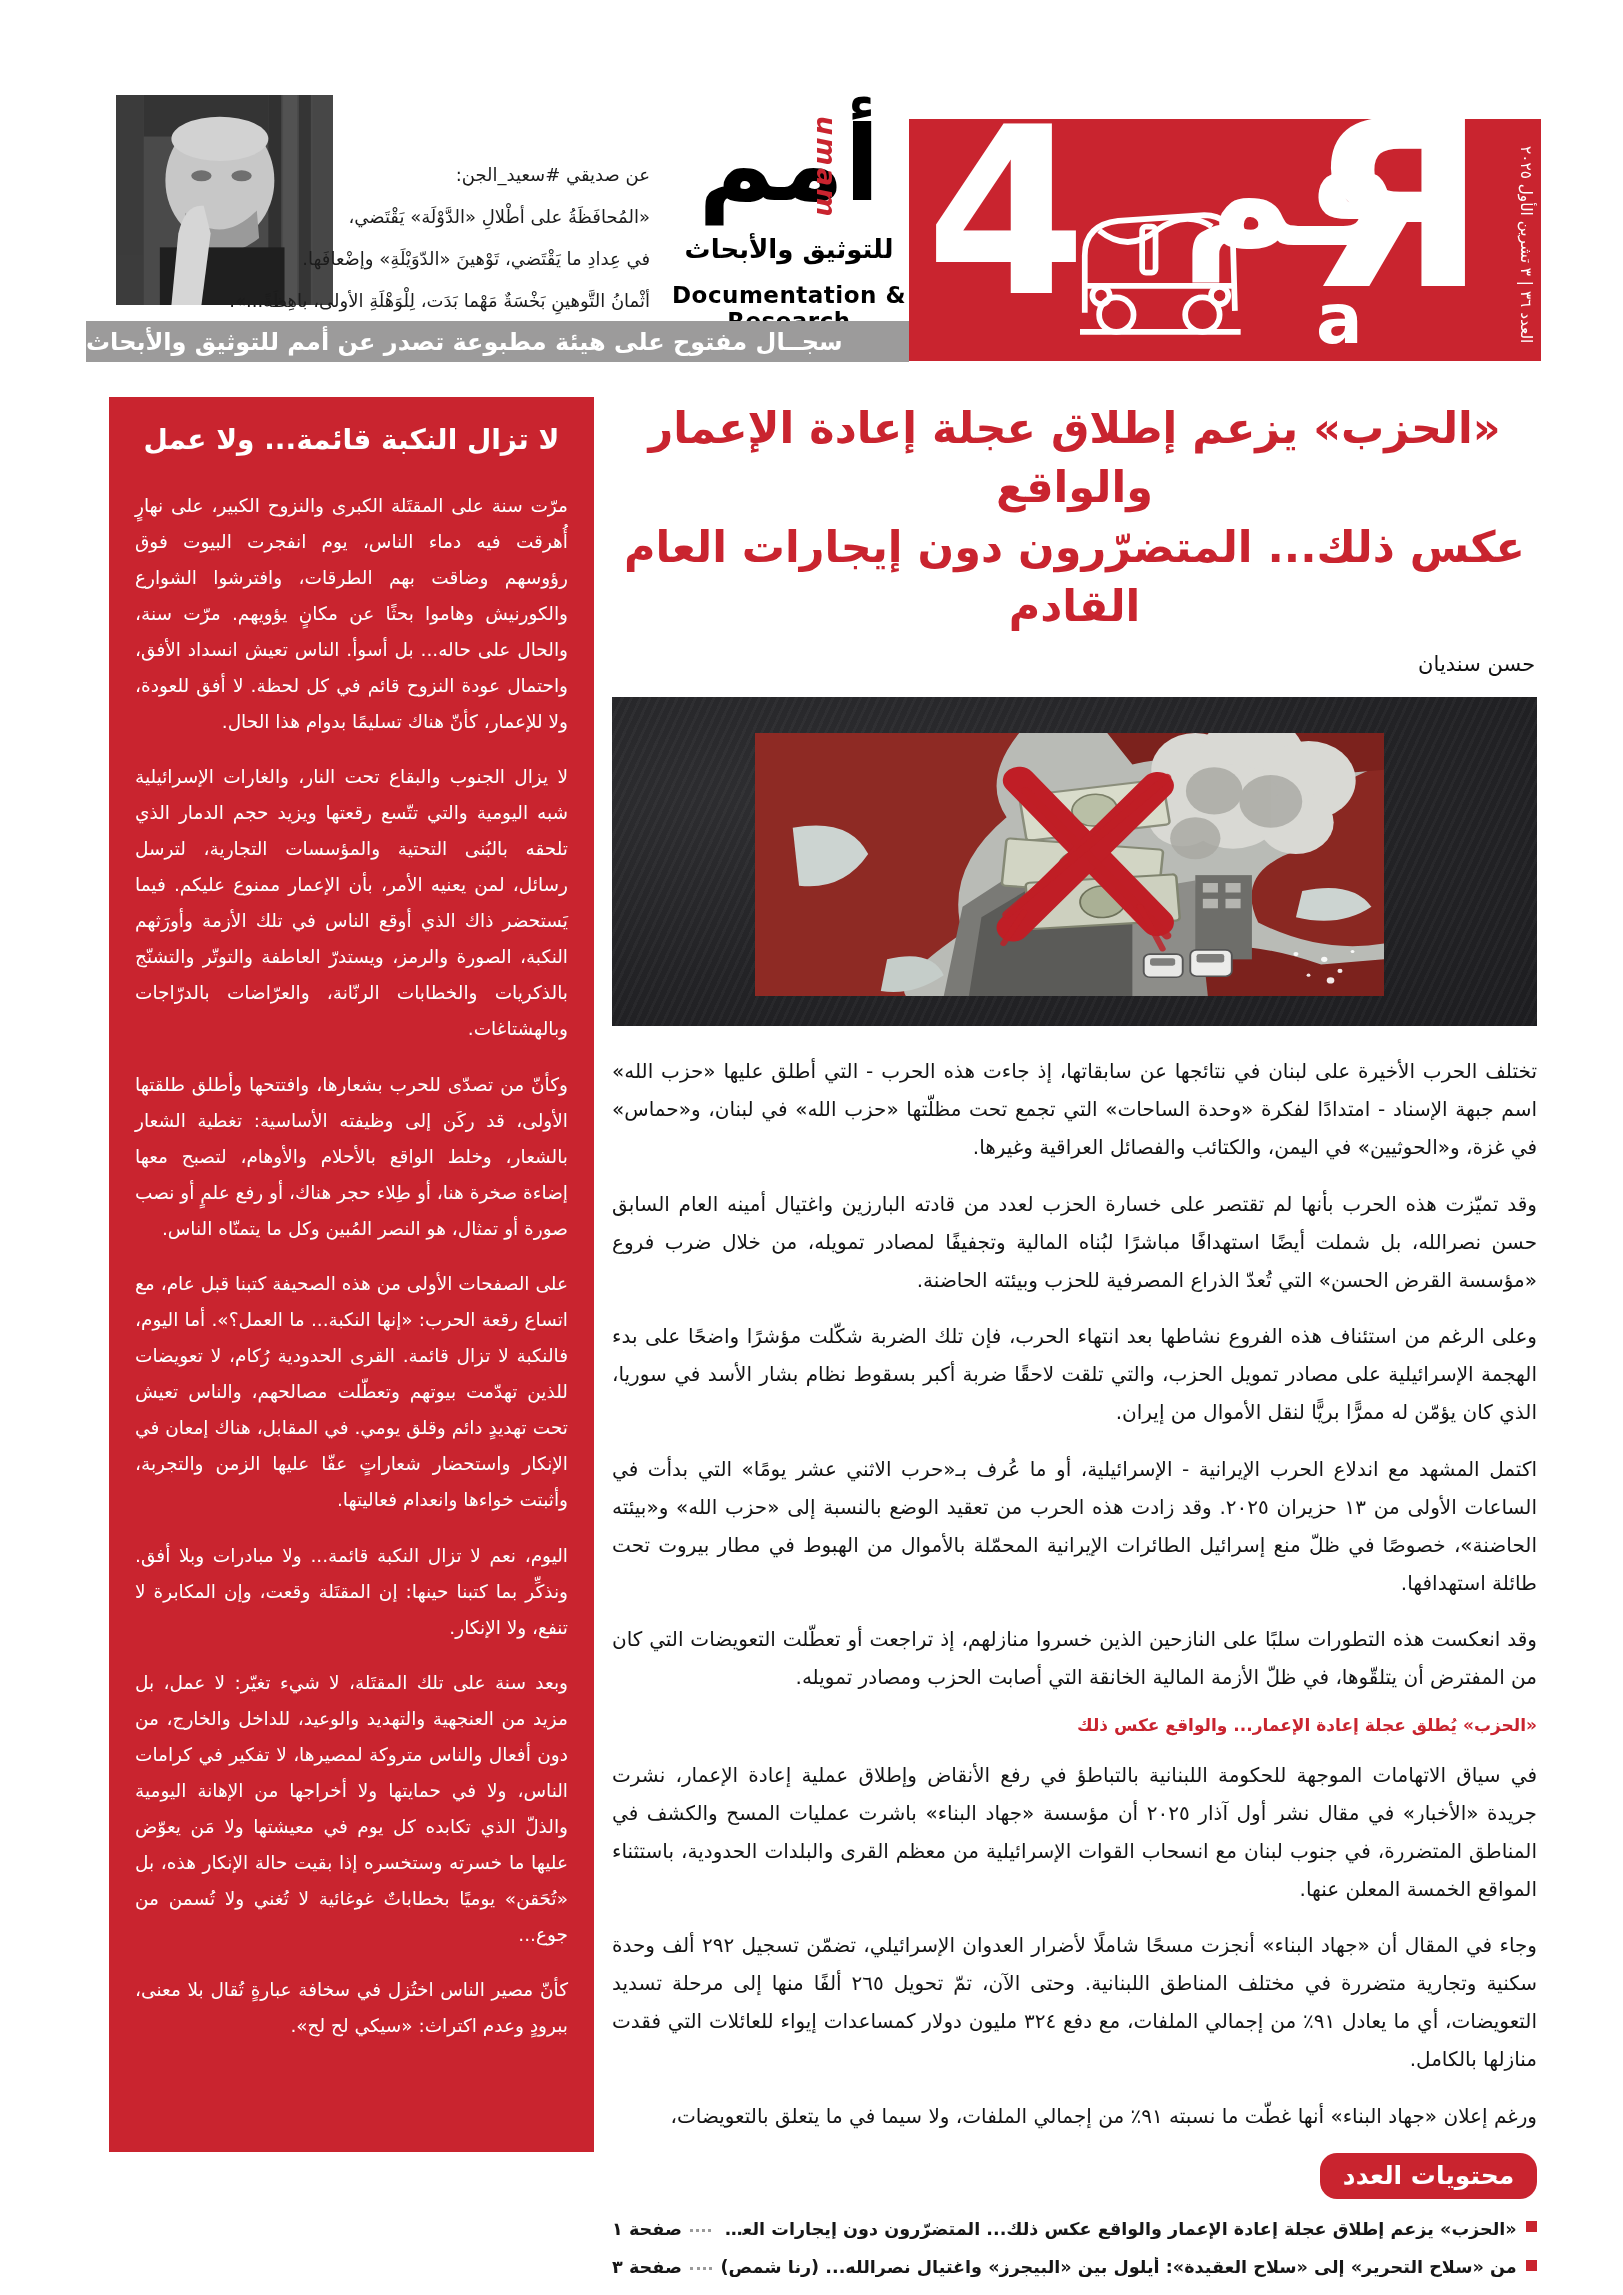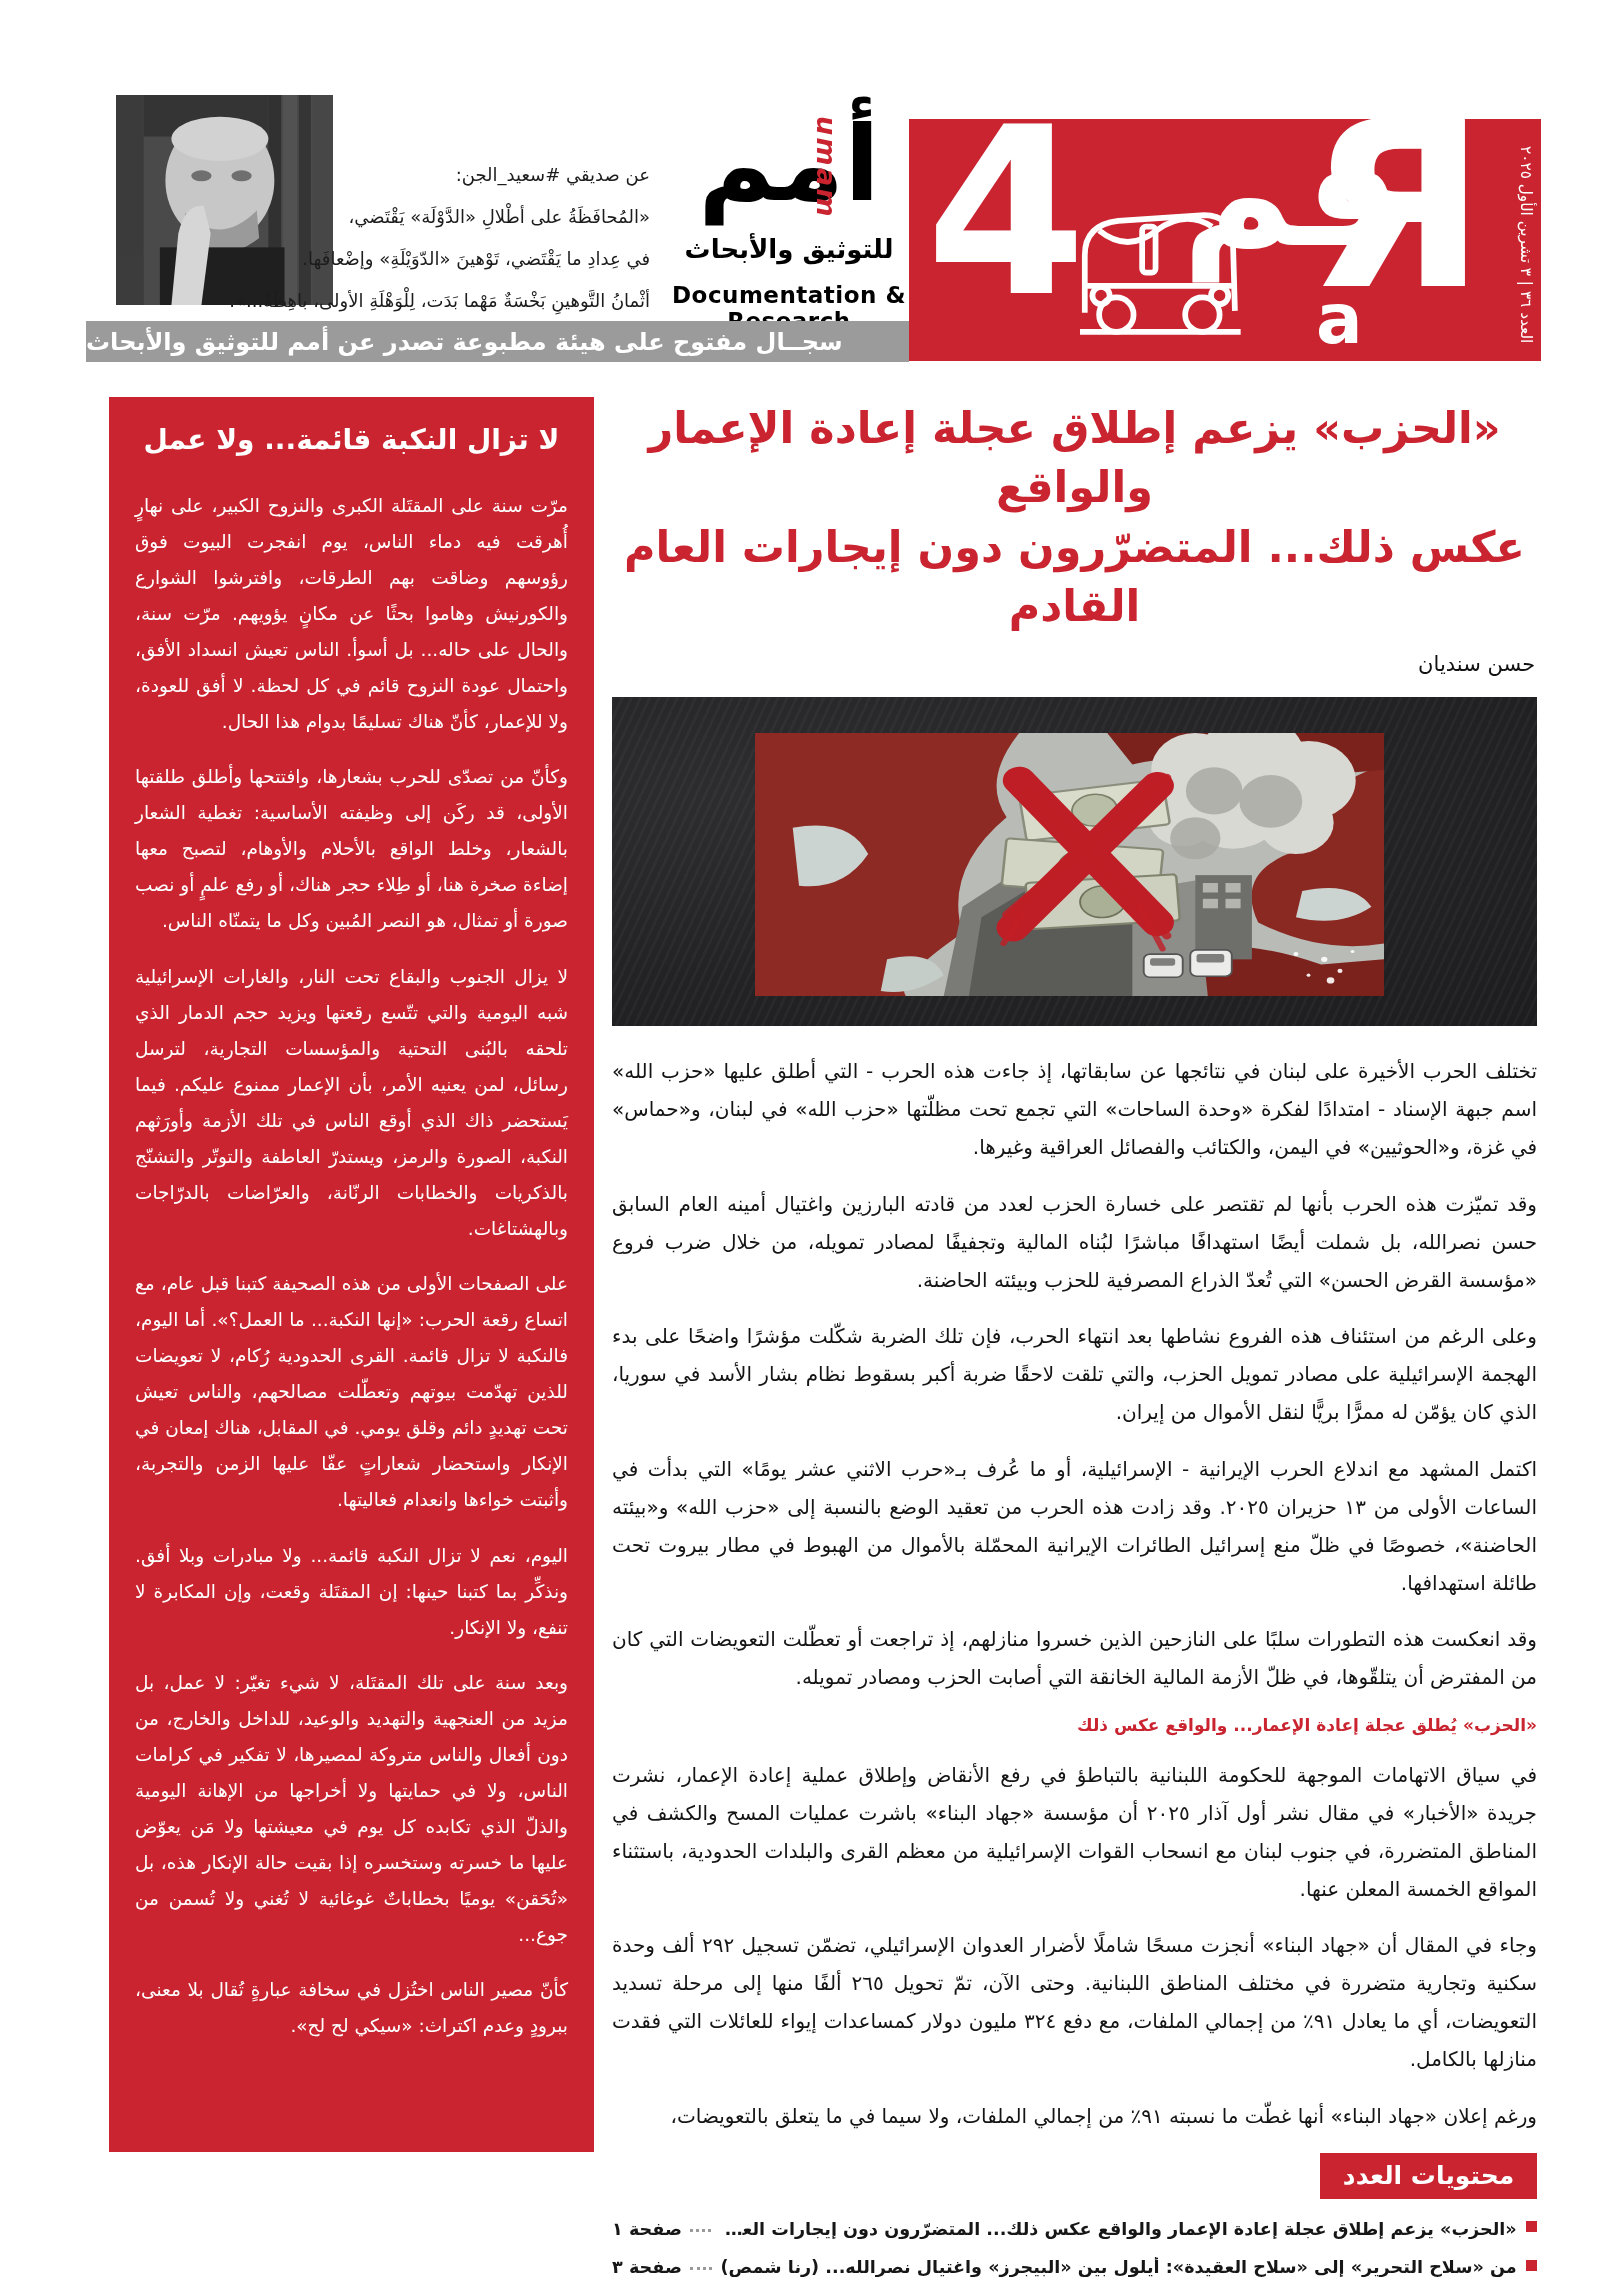--- a/index.html
+++ b/index.html
@@ -40,21 +40,21 @@
   .author{font-size:21px;font-weight:normal;color:#111;text-align:right;margin:15.7px 1.9px 0;}
   .hero{position:relative;margin-top:21px;height:329px;
         background:
           repeating-linear-gradient(115deg, rgba(255,255,255,0.03) 0 2.8px, rgba(0,0,0,0) 2.8px 8.3px),
           radial-gradient(ellipse at 20% 30%, #2e2e31 0%, #232326 55%, #1d1d20 100%);}
   .hero-inner{position:absolute;left:15.5%;right:16.5%;top:11%;bottom:9%;}
   .hero-inner svg{width:100%;height:100%;display:block;}
   .body-text p{font-size:20px;line-height:38px;text-align:justify;color:#141414;margin:0 0 18.5px;}
   .subhead{color:#C9242F;font-size:17px;font-weight:bold;margin:4.6px 0 21px;text-align:right;}
   .toc-box{width:217px;background:#C9242F;color:#fff;font-size:25px;font-weight:bold;
-           text-align:center;padding:8.3px 0;margin-top:2.8px;}
+           text-align:center;padding:8.3px 0;margin-top:2.8px;border-radius:17px;}
   .toc{margin-top:20.4px;}
   .toc-row{display:flex;align-items:flex-end;margin-bottom:18.5px;font-size:17.6px;font-weight:bold;color:#161616;}
   .toc-bullet{width:11px;height:11px;background:#C9242F;flex:0 0 auto;margin:0 0 6.5px 9.3px;}
   .toc-text{white-space:nowrap;flex:0 1 auto;overflow:hidden;text-overflow:ellipsis;}
   .toc-leader{flex:1 1 auto;min-width:21px;border-bottom:3.2px dotted #9a9a9a;margin:0 8.3px 7.4px;}
   .toc-page{white-space:nowrap;flex:0 0 auto;}
 </style>
 </head>
 <body>
 
@@ -116,22 +116,22 @@
     <span class="m-a">a</span>
     <span class="m-R">Я</span>
     <span class="m-issue">العدد ٣٦   |   ٣ تشرين الأول ٢٠٢٥</span>
   </div>
 
   <div class="tagline">سجــال مفتوح على هيئة مطبوعة تصدر عن أمم للتوثيق والأبحاث</div>
 
   <aside class="sidebar">
     <h2>لا تزال النكبة قائمة... ولا عمل</h2>
     <p>مرّت سنة على المقتَلة الكبرى والنزوح الكبير، على نهارٍ أُهرقت فيه دماء الناس، يوم انفجرت البيوت فوق رؤوسهم وضاقت بهم الطرقات، وافترشوا الشوارع والكورنيش وهاموا بحثًا عن مكانٍ يؤويهم. مرّت سنة، والحال على حاله... بل أسوأ. الناس تعيش انسداد الأفق، واحتمال عودة النزوح قائم في كل لحظة. لا أفق للعودة، ولا للإعمار، كأنّ هناك تسليمًا بدوام هذا الحال.</p>
+    <p>لا يزال الجنوب والبقاع تحت النار، والغارات الإسرائيلية شبه اليومية والتي تتّسع رقعتها ويزيد حجم الدمار الذي تلحقه بالبُنى التحتية والمؤسسات التجارية، لترسل رسائل، لمن يعنيه الأمر، بأن الإعمار ممنوع عليكم. فيما يَستحضر ذاك الذي أوقع الناس في تلك الأزمة وأورَثهم النكبة، الصورة والرمز، ويستدرّ العاطفة والتوتّر والتشنّج بالذكريات والخطابات الرنّانة، والعرّاضات بالدرّاجات وبالهشتاغات.</p>
     <p>وكأنّ من تصدّى للحرب بشعارها، وافتتحها وأطلق طلقتها الأولى، قد ركَن إلى وظيفته الأساسية: تغطية الشعار بالشعار، وخلط الواقع بالأحلام والأوهام، لتصبح معها إضاءة صخرة هنا، أو طِلاء حجر هناك، أو رفع علمٍ أو نصب صورة أو تمثال، هو النصر المُبين وكل ما يتمنّاه الناس.</p>
-    <p>لا يزال الجنوب والبقاع تحت النار، والغارات الإسرائيلية شبه اليومية والتي تتّسع رقعتها ويزيد حجم الدمار الذي تلحقه بالبُنى التحتية والمؤسسات التجارية، لترسل رسائل، لمن يعنيه الأمر، بأن الإعمار ممنوع عليكم. فيما يَستحضر ذاك الذي أوقع الناس في تلك الأزمة وأورَثهم النكبة، الصورة والرمز، ويستدرّ العاطفة والتوتّر والتشنّج بالذكريات والخطابات الرنّانة، والعرّاضات بالدرّاجات وبالهشتاغات.</p>
     <p>على الصفحات الأولى من هذه الصحيفة كتبنا قبل عام، مع اتساع رقعة الحرب: «إنها النكبة... ما العمل؟». أما اليوم، فالنكبة لا تزال قائمة. القرى الحدودية رُكام، لا تعويضات للذين تهدّمت بيوتهم وتعطّلت مصالحهم، والناس تعيش تحت تهديدٍ دائم وقلق يومي. في المقابل، هناك إمعان في الإنكار واستحضار شعاراتٍ عفّا عليها الزمن والتجربة، وأثبتت خواءها وانعدام فعاليتها.</p>
     <p>اليوم، نعم لا تزال النكبة قائمة... ولا مبادرات وبلا أفق. ونذكِّر بما كتبنا حينها: إن المقتَلة وقعت، وإن المكابرة لا تنفع، ولا الإنكار.</p>
     <p>وبعد سنة على تلك المقتَلة، لا شيء تغيّر: لا عمل، بل مزيد من العنجهية والتهديد والوعيد، للداخل والخارج، من دون أفعال والناس متروكة لمصيرها، لا تفكير في كرامات الناس، ولا في حمايتها ولا أخراجها من الإهانة اليومية والذلّ الذي تكابده كل يوم في معيشتها ولا مَن يعوّض عليها ما خسرته وستخسره إذا بقيت حالة الإنكار هذه، بل «تُحَقن» يوميًا بخطاباتٌ غوغائية لا تُغني ولا تُسمن من جوع...</p>
     <p>كأنّ مصير الناس اختُزل في سخافة عبارةٍ تُقال بلا معنى، ببرودٍ وعدم اكتراث: «سيكي لح لح».</p>
   </aside>
 
   <main class="main">
     <h1 class="headline">
       <span>«الحزب» يزعم إطلاق عجلة إعادة الإعمار والواقع</span><br>
       <span>عكس ذلك... المتضرّرون دون إيجارات العام القادم</span>

